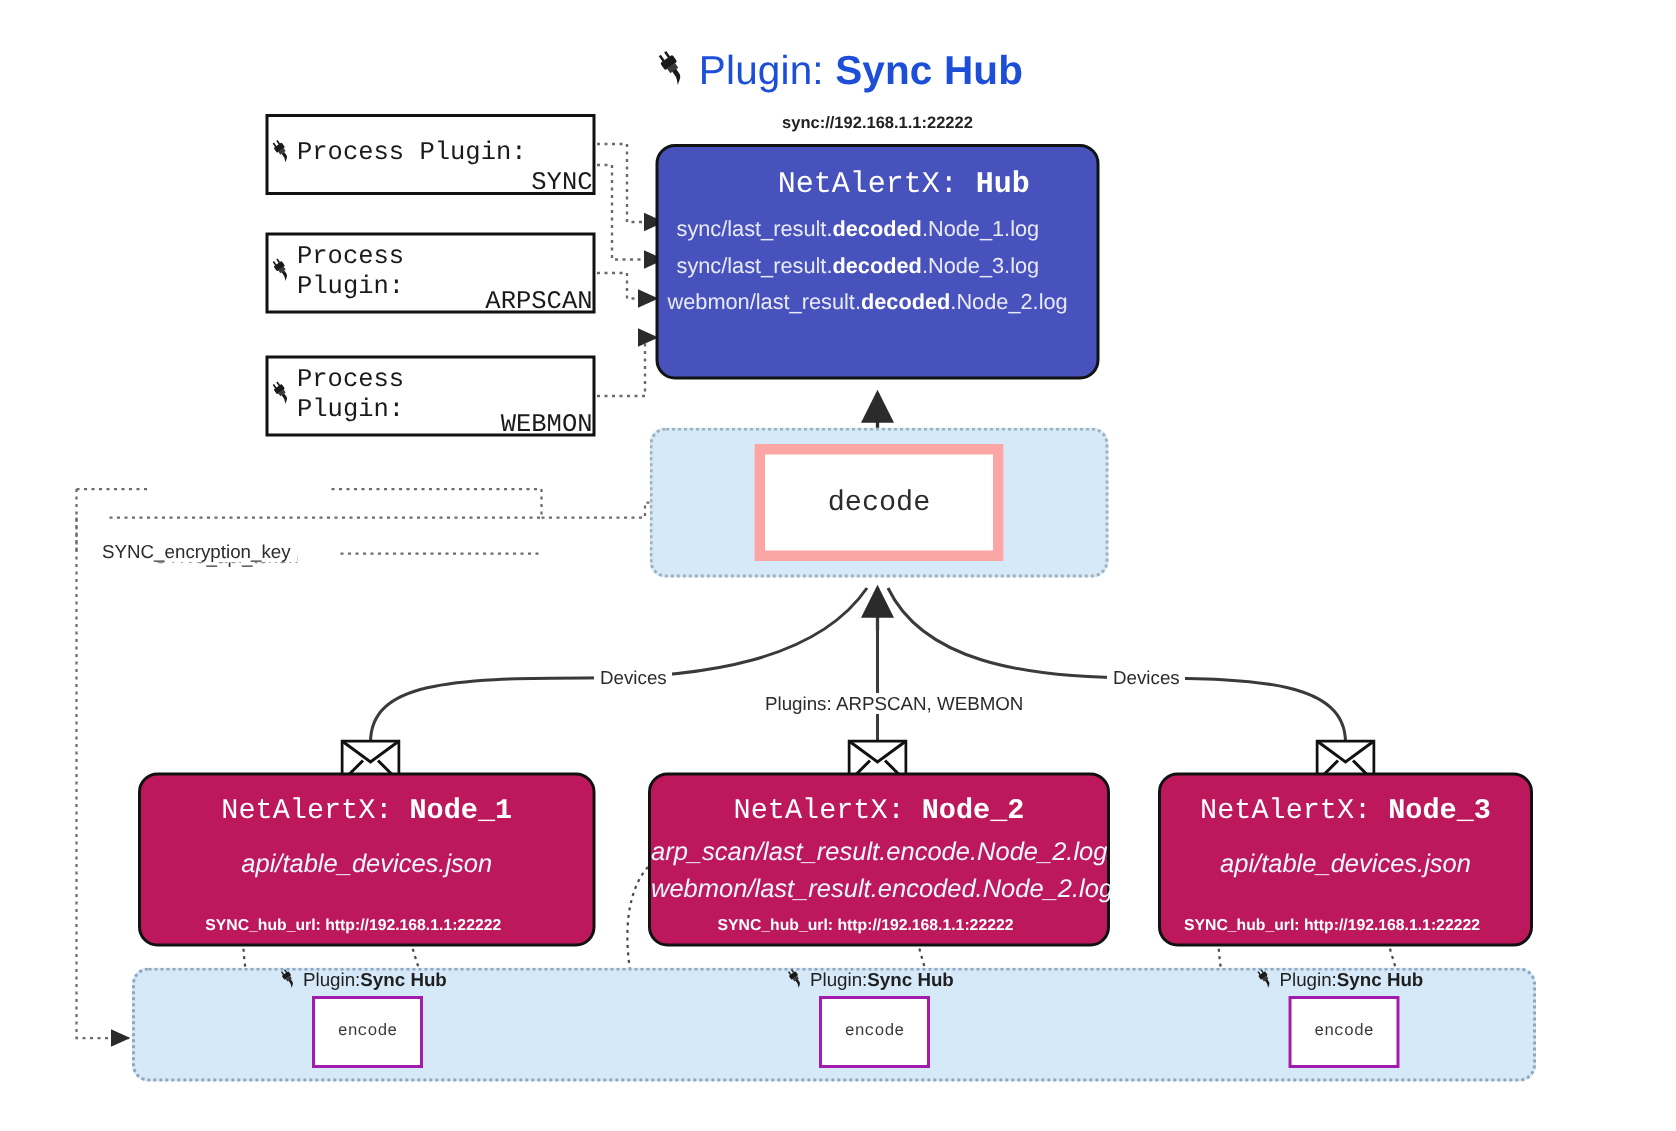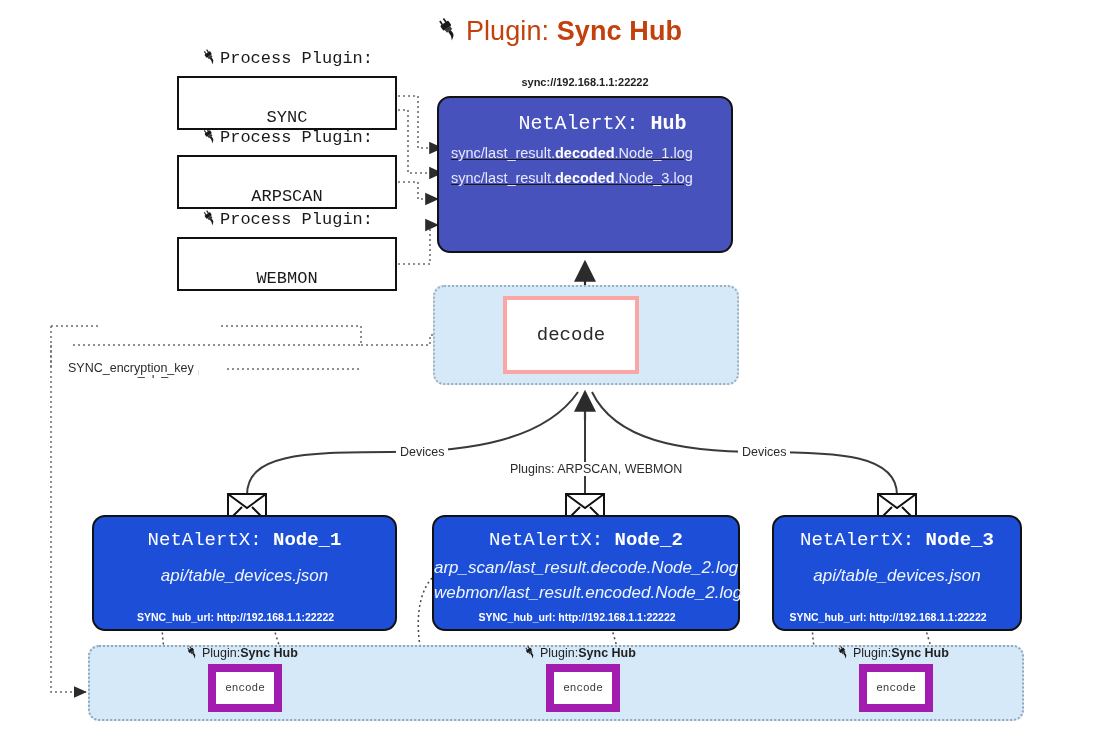--- a/index.html
+++ b/index.html
@@ -3,77 +3,77 @@
 <meta charset="utf-8">
 <style>
   html,body{margin:0;padding:0;background:#ffffff;}
   body{width:1117px;height:754px;position:relative;overflow:hidden;
        font-family:"Liberation Sans",sans-serif;color:#1a1a1a;}
   .canvas{position:absolute;inset:0;}
   svg.layer{position:absolute;left:0;top:0;width:1117px;height:754px;overflow:visible;}
   .abs{position:absolute;}
 
   
-  #title{left:0;top:16px;width:1117px;text-align:center;font-size:27px;
-         letter-spacing:.1px;color:#c2410c;}
+  #title{left:0;top:32px;width:1117px;text-align:center;font-size:27px;
+         letter-spacing:.1px;color:#1d4ed8;}
   #title .b{font-weight:bold;}
   .plugicon{display:inline-block;vertical-align:-3px;margin-right:4px;}
 
   
   .procbox{background:#ffffff;border:2px solid #111;box-sizing:border-box;
-           width:220px;height:54px;display:flex;flex-direction:column;
-           align-items:center;justify-content:flex-end;}
+           width:220px;height:54px;display:flex;flex-direction:row;
+           align-items:center;justify-content:space-between;}
   .procbox .l1{font-family:"Liberation Mono",monospace;font-size:17px;
                line-height:20px;display:flex;align-items:center;}
   .procbox .l2{font-family:"Liberation Mono",monospace;font-size:17px;line-height:20px;margin-top:39px;}
 
   
   #hub{left:437px;top:96px;width:296px;height:157px;background:#4852bd;
        border:2px solid #121212;border-radius:13px;box-sizing:border-box;}
   #hub .hubtitle{font-family:"Liberation Mono",monospace;font-size:20px;color:#ffffff;
                  text-align:center;margin-top:14px;padding-left:35px;}
   #hub .hubtitle b{font-weight:bold;}
-  .hublines{margin-top:6px;text-decoration:underline;}
+  .hublines{margin-top:6px;}
   .hubline{color:#e9eaf7;font-size:14.5px;line-height:24.5px;padding-left:12px;
            white-space:nowrap;}
   .hubline b{font-weight:bold;color:#ffffff;}
   #hub .wide{padding-left:6px;}
   #huburl{left:437px;top:76px;width:296px;text-align:center;font-size:11px;
           font-weight:bold;color:#222;}
 
   
   #decodewrap{left:433px;top:285px;width:306px;height:100px;background:#d6e9f9;
               border:2px dotted #9fb0bd;border-radius:11px;box-sizing:border-box;}
-  #decodebox{left:503px;top:296px;width:136px;height:78px;background:#fff;
-             border:4px solid #fca5a5;box-sizing:border-box;display:flex;
+  #decodebox{left:503px;top:296px;width:166px;height:78px;background:#fff;
+             border:7px solid #fca5a5;box-sizing:border-box;display:flex;
              align-items:center;justify-content:center;
              font-family:"Liberation Mono",monospace;font-size:19px;color:#2b2b2b;}
 
   
   .elabel{font-size:12.5px;color:#2b2b2b;background:#fff;padding:0 4px;white-space:nowrap;}
 
   
   .node{border:2px solid #111;border-radius:13px;box-sizing:border-box;
-        background:#1d4ed8;height:116px;}
+        background:#be185d;height:116px;}
   .node .ntitle{font-family:"Liberation Mono",monospace;font-size:19px;color:#ffffff;
                 text-align:center;margin-top:12px;}
   .node .ntitle b{font-weight:bold;}
   .node .nline{color:#eef6fe;font-size:17px;text-align:center;line-height:25px;white-space:nowrap;font-style:italic;}
   .node .nurl{position:absolute;left:0;right:18px;bottom:6px;text-align:center;
               font-size:10.5px;font-weight:bold;color:#ffffff;}
   #node1{left:92px;top:515px;width:305px;}
   #node2{left:432px;top:515px;width:308px;}
   #node3{left:772px;top:515px;width:250px;}
   #node1 .nline,#node3 .nline{margin-top:12px;}
   #node2 .nlines{margin-top:4px;}
 
   
   #botwrap{left:88px;top:645px;width:936px;height:76px;background:#d6e9f9;
            border:2px dotted #8fa6bb;border-radius:11px;box-sizing:border-box;}
-  .encbox{width:74px;height:48px;background:#fff;border:8px solid #a21caf;
+  .encbox{width:74px;height:48px;background:#fff;border:2px solid #a21caf;
           box-sizing:border-box;display:flex;align-items:center;justify-content:center;
           font-family:"Liberation Mono",monospace;font-size:11px;color:#3a3a3a;}
   .plugtag{font-size:12.5px;color:#1f1f1f;white-space:nowrap;display:flex;align-items:center;}
   .plugtag b{font-weight:bold;}
 
   
   .env{width:40px;height:29px;}
 </style>
 </head>
 <body>
@@ -214,20 +214,21 @@
     </div>
     <div class="l2">WEBMON</div>
   </div>
 
   <div class="abs" id="huburl">sync://192.168.1.1:22222</div>
   <div class="abs" id="hub">
     <div class="hubtitle"><span>NetAlertX: </span><b>Hub</b></div>
     <div class="hublines">
       <div class="hubline"><span>sync/last_result.</span><b>decoded</b><span>.Node_1.log</span></div>
       <div class="hubline"><span>sync/last_result.</span><b>decoded</b><span>.Node_3.log</span></div>
+      <div class="hubline wide"><span>webmon/last_result.</span><b>decoded</b><span>.Node_2.log</span></div>
     </div>
   </div>
 
   <div class="abs" id="decodewrap"></div>
   <div class="abs" id="decodebox">decode</div>
 
   <div class="abs elabel" style="left:99px;top:318px;margin-top:46px;">SYNC_api_token</div>
   <div class="abs elabel" style="left:64px;top:361px;">SYNC_encryption_key</div>
 
   <div class="abs elabel" style="left:396px;top:445px;">Devices</div>
@@ -258,21 +259,21 @@
 
   <div class="abs node" id="node1">
     <div class="ntitle"><span>NetAlertX: </span><b>Node_1</b></div>
     <div class="nline">api/table_devices.json</div>
     <div class="nurl">SYNC_hub_url: http://192.168.1.1:22222</div>
   </div>
 
   <div class="abs node" id="node2">
     <div class="ntitle"><span>NetAlertX: </span><b>Node_2</b></div>
     <div class="nlines">
-      <div class="nline">arp_scan/last_result.decode.Node_2.log</div>
+      <div class="nline">arp_scan/last_result.encode.Node_2.log</div>
       <div class="nline">webmon/last_result.encoded.Node_2.log</div>
     </div>
     <div class="nurl">SYNC_hub_url: http://192.168.1.1:22222</div>
   </div>
 
   <div class="abs node" id="node3">
     <div class="ntitle"><span>NetAlertX: </span><b>Node_3</b></div>
     <div class="nline">api/table_devices.json</div>
     <div class="nurl">SYNC_hub_url: http://192.168.1.1:22222</div>
   </div>

